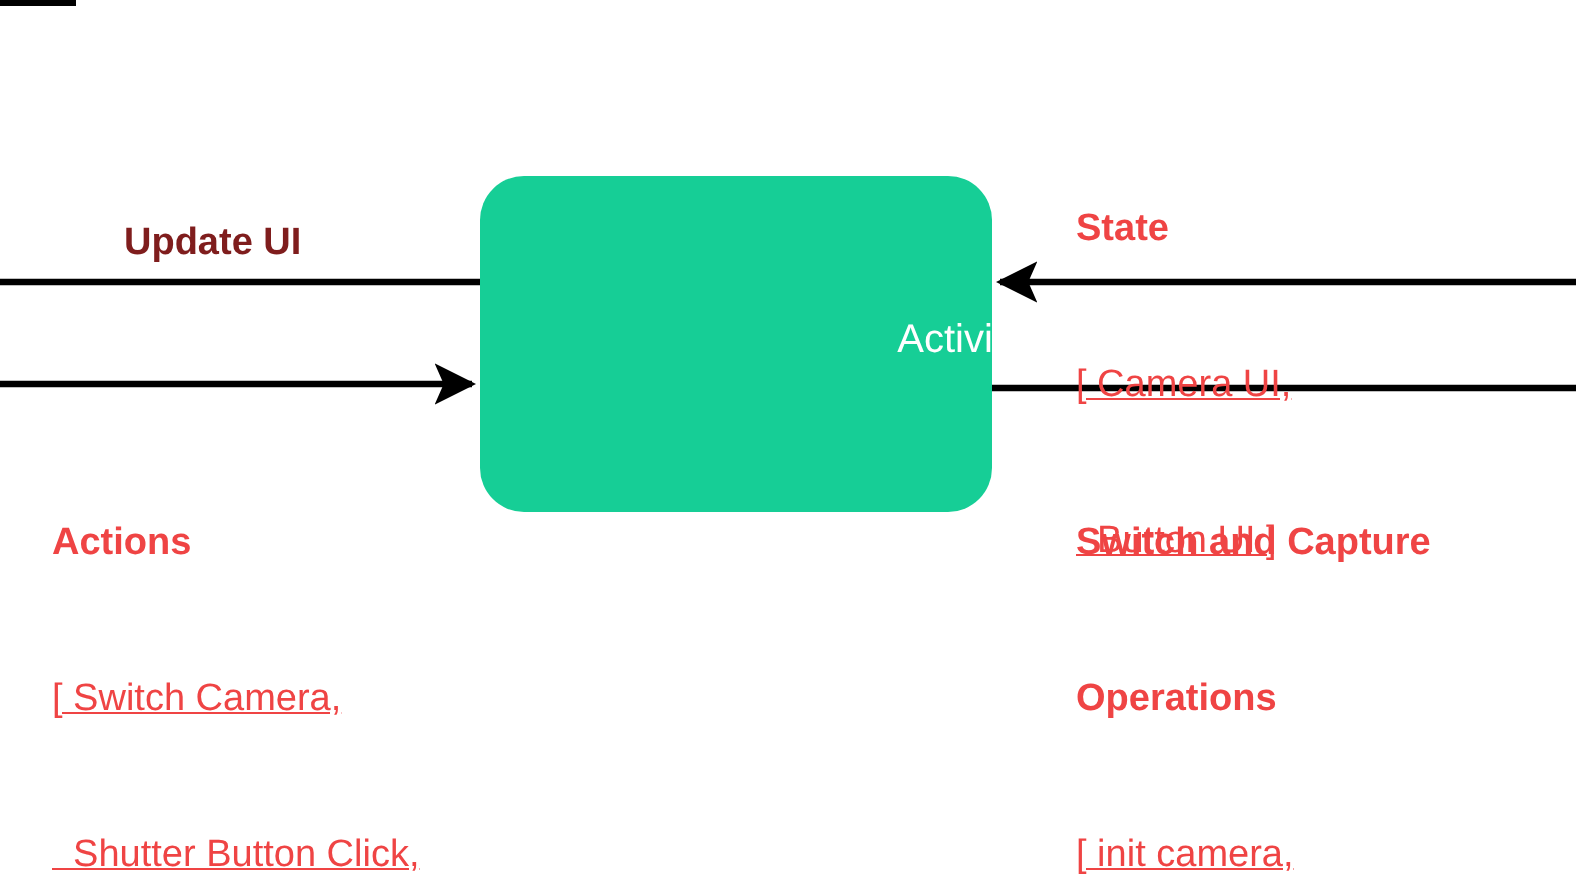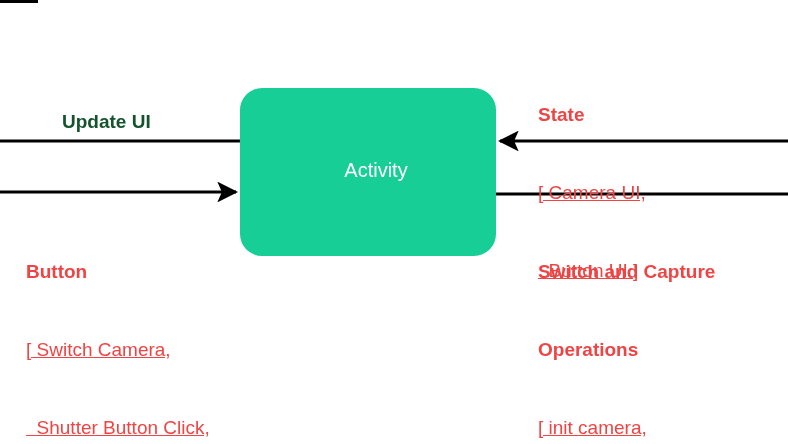--- a/index.html
+++ b/index.html
@@ -38,21 +38,21 @@
   .label .ln {
     display: block;
     font-weight: normal;
     text-decoration: underline;
   }
   .edge-label {
     position: absolute;
     font-size: 19px;
     font-weight: bold;
     white-space: pre;
-    color: #14532d;
+    color: #7f1d1d;
   }
   .node-title {
     position: absolute;
     font-size: 20px;
     color: #ffffff;
     white-space: pre;
     text-align: center;
   }
   .top-bar {
     position: absolute;
@@ -84,32 +84,32 @@
 
     <line x1="-2" y1="192" x2="236" y2="192" stroke="#000000" stroke-width="3.2" marker-end="url(#arrow-right)"></line>
 
     <line x1="790" y1="141" x2="500" y2="141" stroke="#000000" stroke-width="3.2" marker-end="url(#arrow-left)"></line>
 
     <line x1="496" y1="194" x2="790" y2="194" stroke="#000000" stroke-width="3.2"></line>
 
     <rect x="240" y="88" width="256" height="168" rx="22" ry="22" fill="#16ce96"></rect>
   </svg>
 
-  <div class="node-title" style="left:240px; top:159px; width:272px;">Activity</div>
+  <div class="node-title" style="left:240px; top:159px; width:272px;text-align:right;">Activity</div>
 
   <div class="edge-label" style="left:62px; top:111px;">Update UI</div>
 
   <div class="label" style="left:538px; top:50px;">
     <span class="hdr">State</span>
     <span class="ln">[ Camera UI,</span>
     <span class="ln">  Button UI ]</span>
   </div>
 
   <div class="label" style="left:26px; top:207px;">
-    <span class="hdr">Button</span>
+    <span class="hdr">Actions</span>
     <span class="ln">[ Switch Camera,</span>
     <span class="ln">  Shutter Button Click,</span>
     
     
     
   </div>
 
   <div class="label" style="left:538px; top:207px;">
     <span class="hdr">Switch and Capture</span>
     <span class="hdr">Operations</span>

